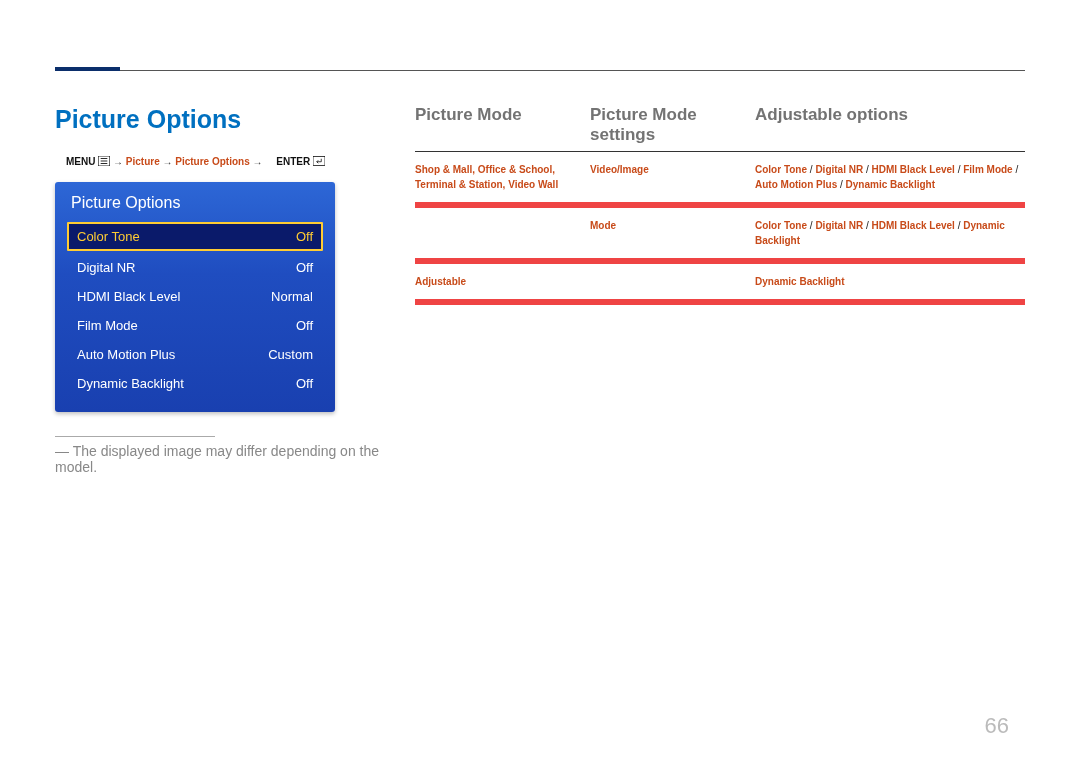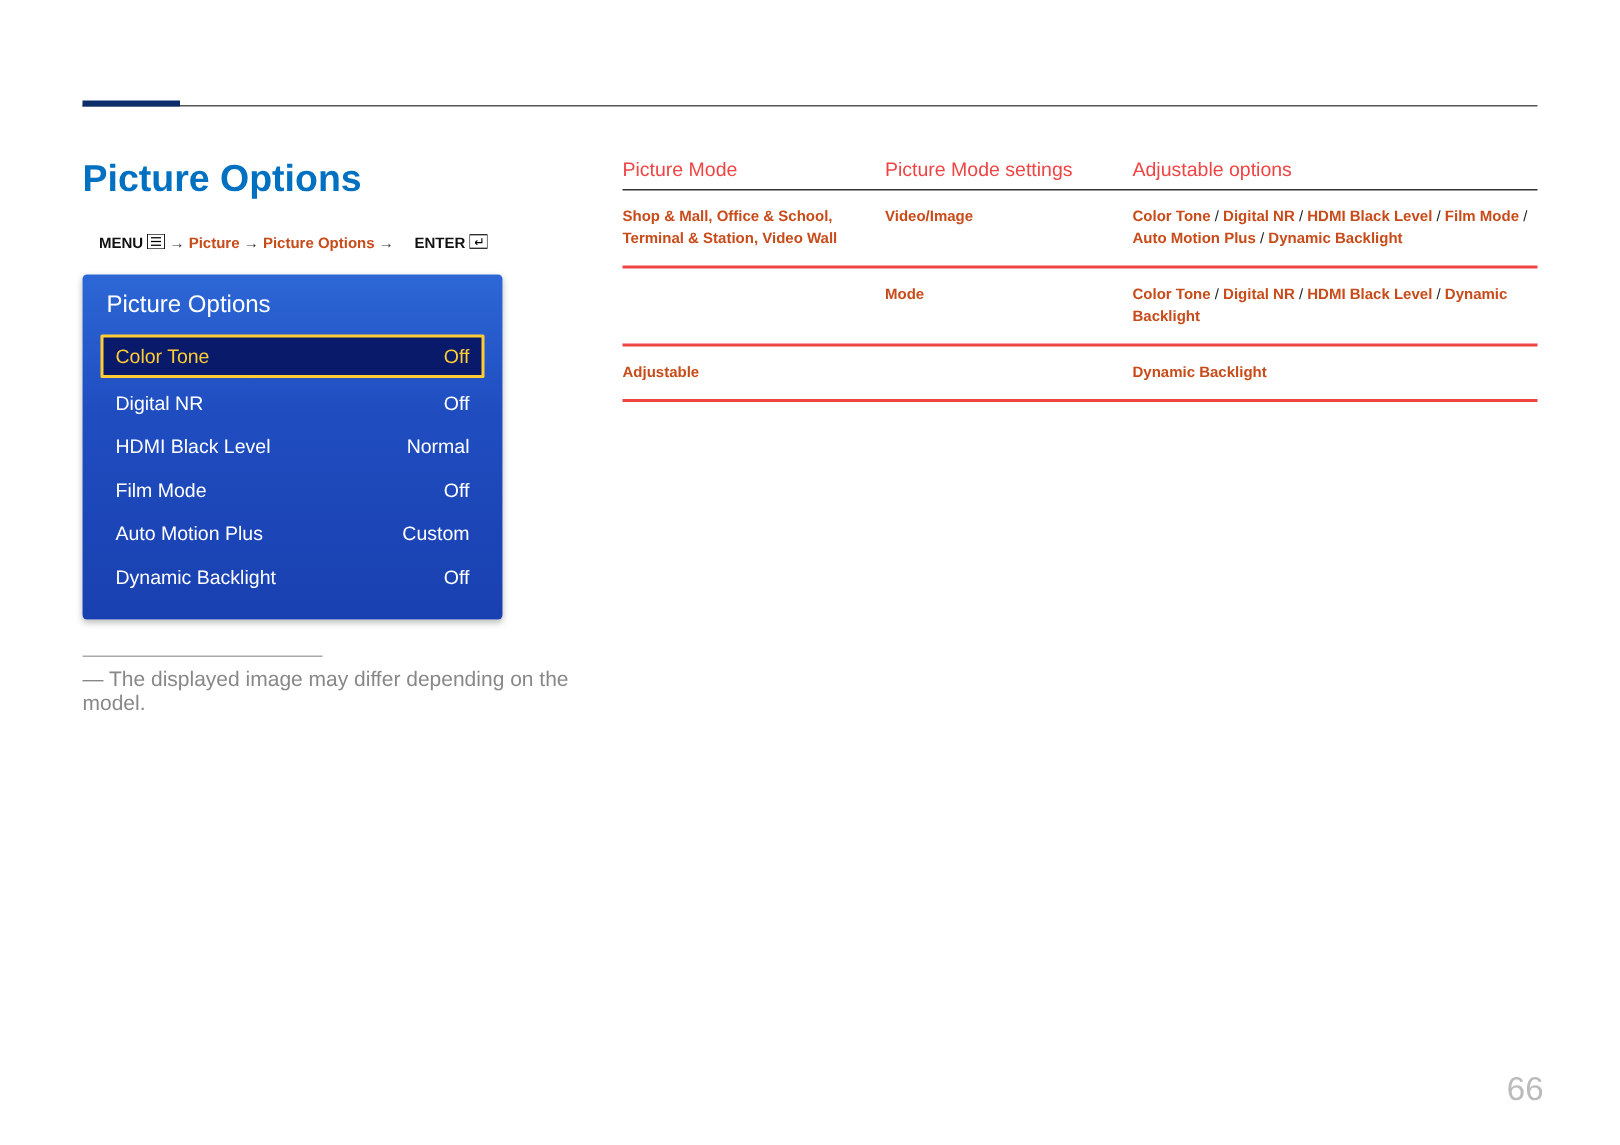--- a/index.html
+++ b/index.html
@@ -89,31 +89,31 @@
     background: #aaa;
     margin-top: 24px;
     margin-bottom: 6px;
   }
   .footnote {
     font-size: 14px;
     color: #888;
   }
   .table { width: 100%; font-size: 11px; }
   .table-header-row { display: flex; border-bottom: 1.5px solid #333; padding-bottom: 6px; }
-  .th { font-weight: 400; font-size: 13px; color: #ef4444; }
+  .th { font-weight: 700; font-size: 17px; color: #737373; }
   .col1 { width: 175px; }
   .col2 { width: 165px; }
   .col3 { flex: 1; }
-  .table-row { display: flex; border-bottom: 2px solid #ef4444; padding: 10px 0; }
+  .table-row { display: flex; border-bottom: 6px solid #ef4444; padding: 10px 0; }
   .td { font-size: 10px; line-height: 1.5; color: #c84b1a; font-weight: 600; }
   .td .plain { color: #222; font-weight: 400; }
   .td .boldish { font-weight: 700; }
   .page-num {
     position: absolute;
-    right: 51px;
+    right: 71px;
     bottom: 24px;
     font-size: 22px;
     color: #bbb;
     font-weight: 300;
   }
 </style>
 </head>
 <body>
 
 <div class="top-rule"></div>

